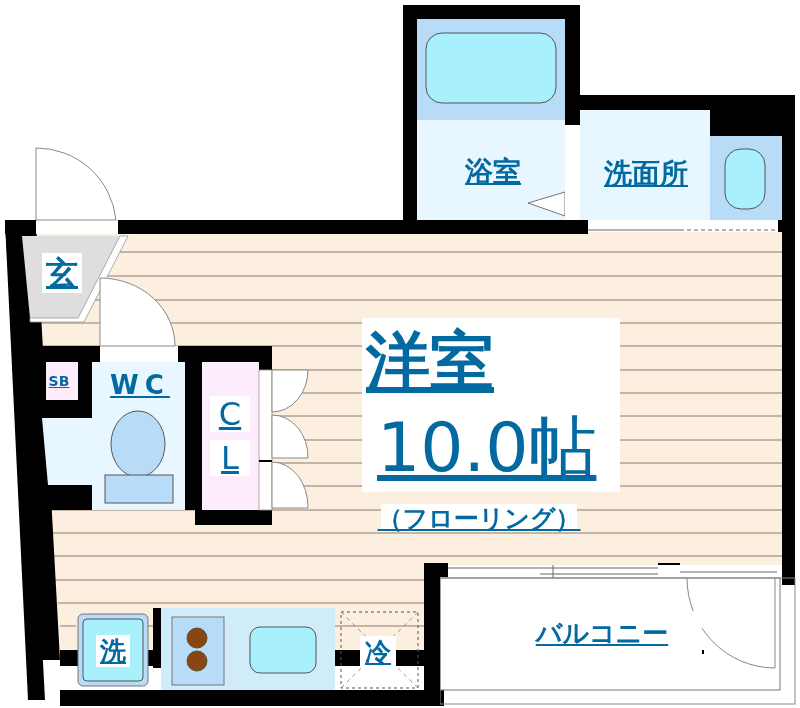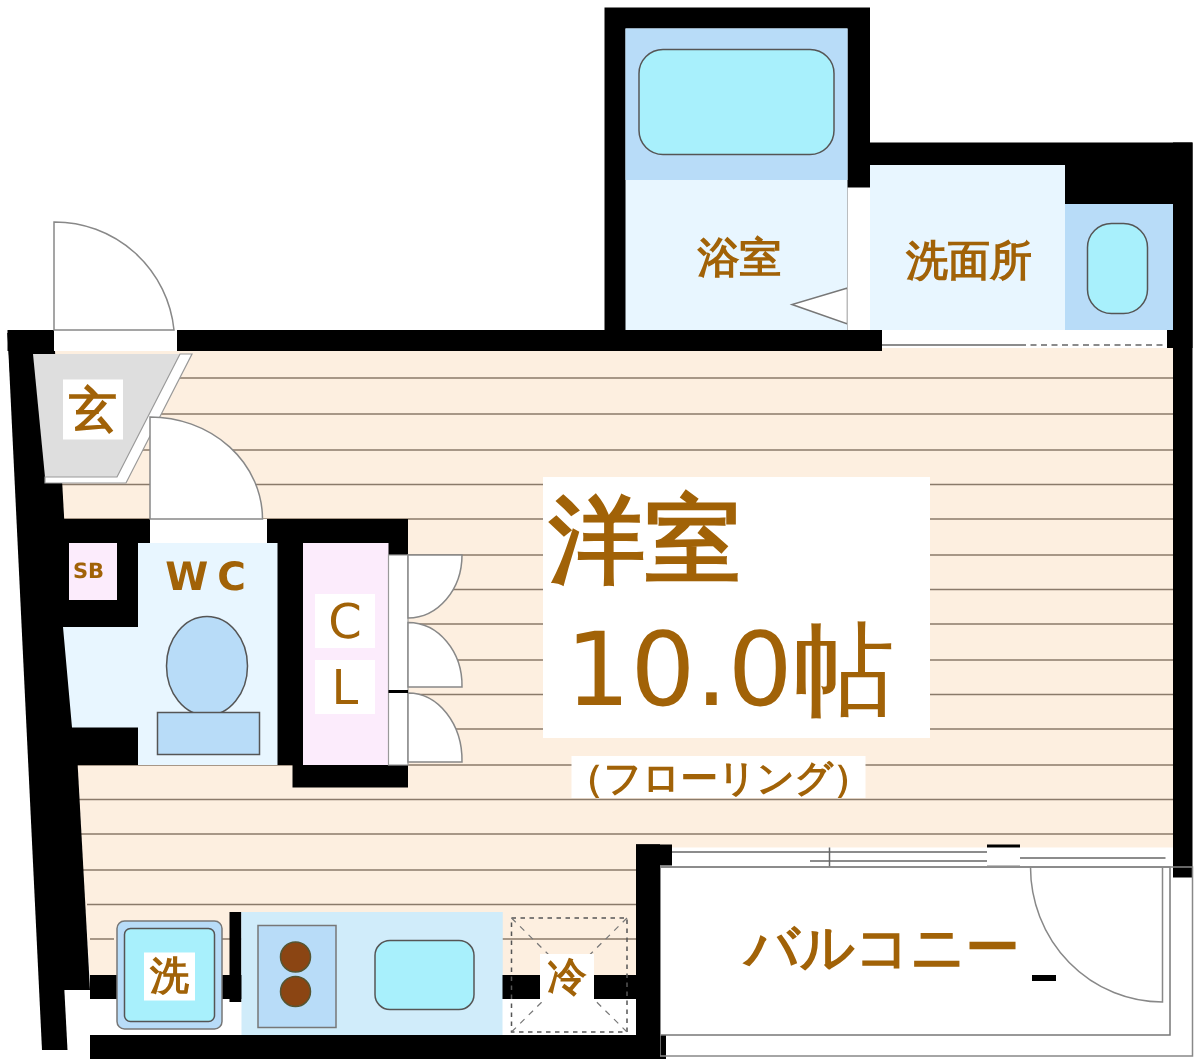--- a/index.html
+++ b/index.html
@@ -1,18 +1,18 @@
 <!DOCTYPE html>
 <html><head>
   <meta charset="utf-8">
   <style>
     html, body { margin: 0; padding: 0; background: #ffffff; }
     body { width: 800px; height: 708px; position: relative; overflow: hidden; font-family: "DejaVu Sans", sans-serif; }
     svg { position: absolute; left: 0; top: 0; }
-    .lbl { position: absolute; background: #ffffff; color: #a16207; font-weight: bold; white-space: nowrap; line-height: 1; display: flex; align-items: center; justify-content: center; }
+    .lbl { position: absolute; background: #ffffff; color: #0369a1; font-weight: bold; white-space: nowrap; line-height: 1; display: flex; align-items: center; justify-content: center; text-decoration: underline; }
   </style>
 </head>
 <body>
 
 <svg width="800" height="708" viewBox="0 0 800 708">
 
   <polygon points="28,232 782,232 782,570 430,570 430,650 60,650" fill="#fdefe0"></polygon>
 
   <g stroke="#8a7a6a" stroke-width="1">
     <line x1="40" y1="252" x2="782" y2="252"></line>
@@ -112,13 +112,13 @@
 <div class="lbl" style="left:42px; top:253px; width:40px; height:40px; font-size:32px;">玄</div>
 <div class="lbl" style="left:47px; top:368px; width:24px; height:26px; font-size:14px; background:#fcecfc;">SB</div>
 <div class="lbl" style="left:102px; top:370px; width:76px; height:30px; font-size:26px; letter-spacing:6px; background:#e8f6ff;">WC</div>
 <div class="lbl" style="left:210px; top:396px; width:40px; height:36px; font-size:32px; font-weight:normal; background:#fff;">C</div>
 <div class="lbl" style="left:210px; top:440px; width:40px; height:36px; font-size:32px; font-weight:normal; background:#fff;">L</div>
 <div class="lbl" style="left:362px; top:318px; width:258px; height:86px; font-size:64px; justify-content:flex-start; padding-left:4px; box-sizing:border-box;">洋室</div>
 <div class="lbl" style="left:362px; top:404px; width:258px; height:88px; font-size:68px; font-weight:normal; justify-content:flex-start; padding-left:15px; box-sizing:border-box;">10.0帖</div>
 <div class="lbl" style="left:381px; top:504px; width:196px; height:28px; font-size:25px;">（フローリング）</div>
 <div class="lbl" style="left:96px; top:635px; width:34px; height:32px; font-size:26px;">洗</div>
 <div class="lbl" style="left:360px; top:636px; width:36px; height:32px; font-size:26px;">冷</div>
-<div class="lbl" style="left:488px; top:611px; width:200px; height:44px; font-size:36px;">バルコニー</div>
+<div class="lbl" style="left:502px; top:611px; width:200px; height:44px; font-size:26px;">バルコニー</div>
 
 </body></html>

